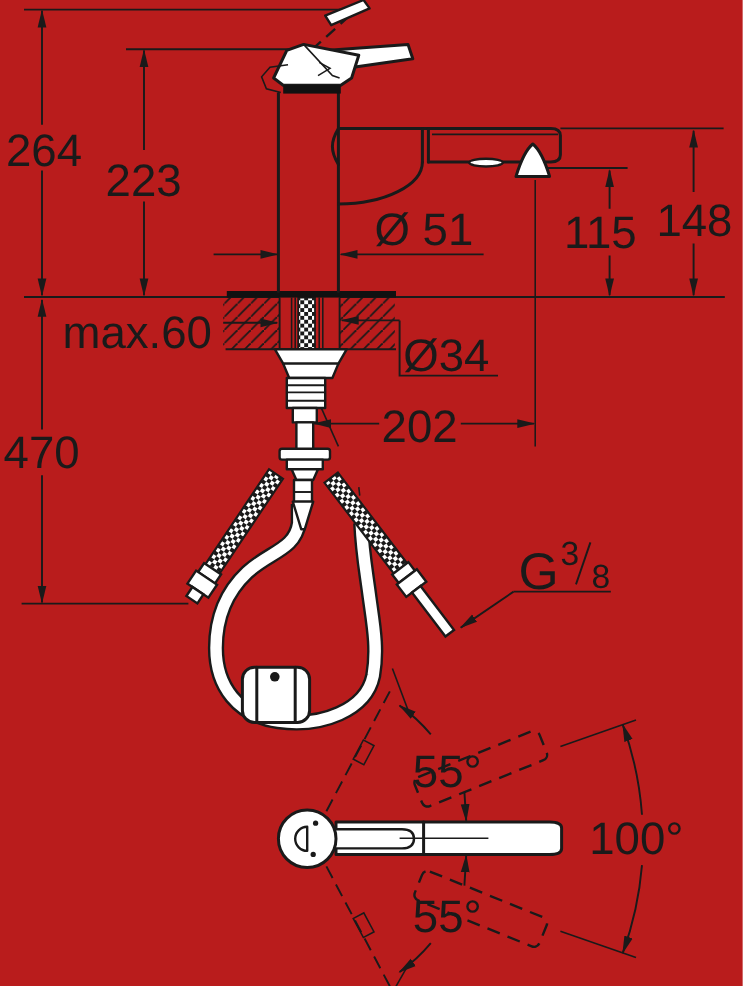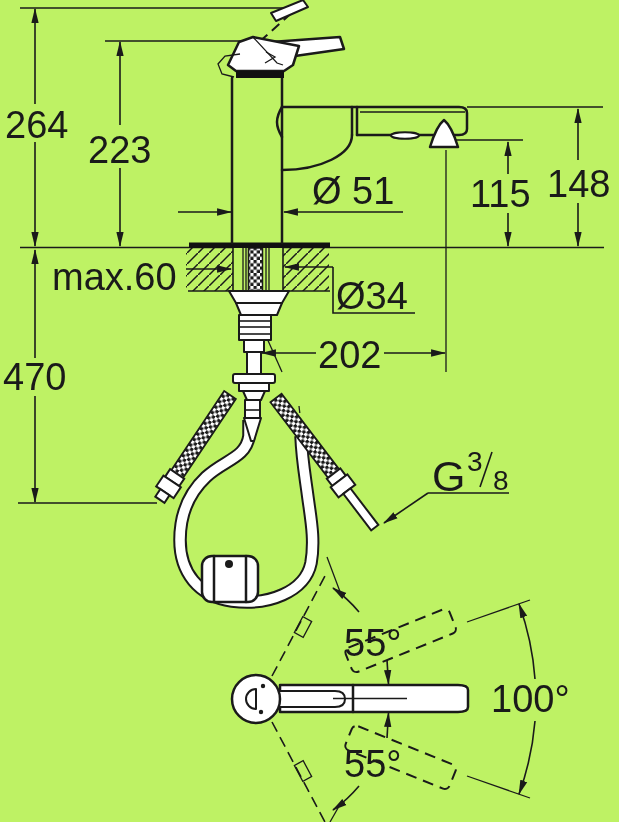--- a/index.html
+++ b/index.html
@@ -1,16 +1,16 @@
 <!DOCTYPE html>
 <html><head>
 <meta charset="utf-8">
 <style>
   html,body{margin:0;padding:0;background:#ffffff;}
-  .page{width:619px;height:822px;background:#bef264;position:relative;overflow:hidden;}
+  .page{width:619px;height:822px;background:#b91c1c;position:relative;overflow:hidden;}
   svg{display:block;}
   svg text{font-family:"Liberation Sans","DejaVu Sans",sans-serif;fill:#1a1a1a;}
   .dim-txt{font-size:38px;}
   .g-big{font-size:43px;}
   .g-small{font-size:28px;}
   .ln{stroke:#1a1a1a;stroke-width:1.6;fill:none;}
   .thin{stroke:#1a1a1a;stroke-width:1.3;fill:none;}
   .ol{stroke:#1a1a1a;stroke-width:2.5;fill:none;stroke-linejoin:round;stroke-linecap:round;}
   .olw{stroke:#1a1a1a;stroke-width:2.5;fill:#ffffff;stroke-linejoin:round;}
   .olw2{stroke:#1a1a1a;stroke-width:2;fill:#ffffff;stroke-linejoin:round;}

